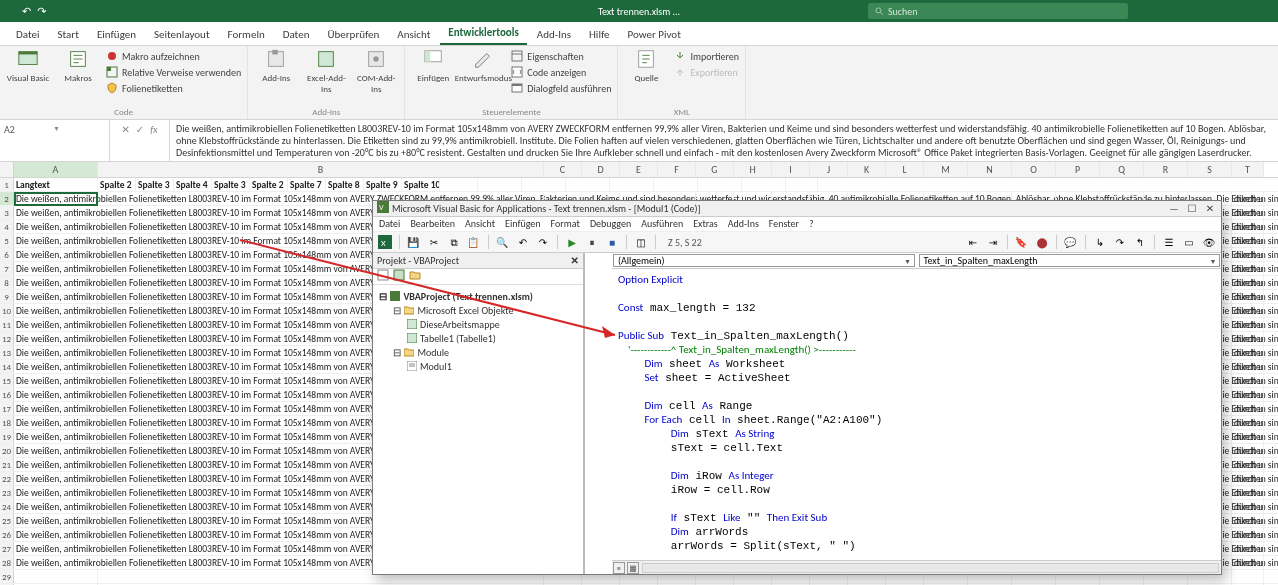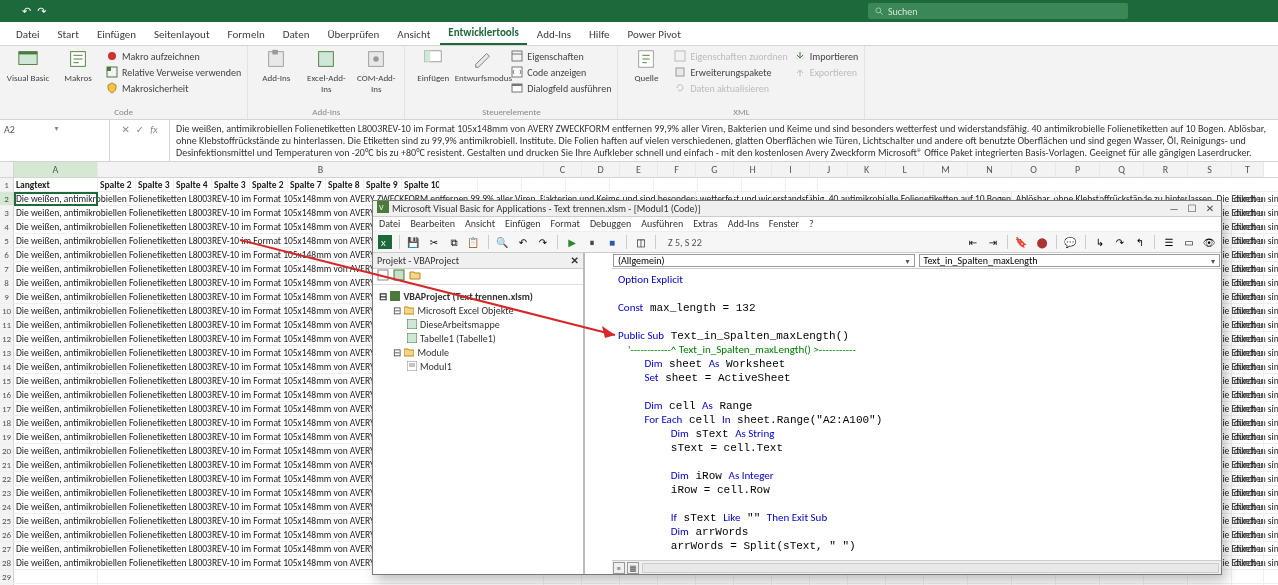--- a/index.html
+++ b/index.html
@@ -99,20 +99,21 @@
           <rect width="16" height="16" fill="none"></rect>
           <path d="M2 8a6 6 0 1 1 2 4" stroke="#fff" fill="none" stroke-width="1.3"></path>
         </svg></span>
     <span><svg viewBox="0 0 16 16">
           <rect x="2" y="2" width="12" height="12" fill="#fff" opacity="0.9"></rect>
           <rect x="4" y="3" width="6" height="4" fill="#1e693c"></rect>
         </svg></span>
     <span style="color:#fff">↶</span>
     <span style="color:#fff">↷</span>
   </div>
+  <div class="center">Text trennen.xlsm ...</div>
   <div class="search">
     <svg viewBox="0 0 16 16">
         <circle cx="7" cy="7" r="4" stroke="#d0e8d8" fill="none"></circle>
         <line x1="10" y1="10" x2="14" y2="14" stroke="#d0e8d8"></line>
       </svg>
     <span>Suchen</span>
   </div>
 </div>
 
 <div class="ribtabs" id="ribtabs">
@@ -158,21 +159,21 @@
             <svg viewBox="0 0 12 12">
               <rect x="1" y="1" width="10" height="10" fill="none" stroke="#4b7a3a"></rect>
               <rect x="1" y="1" width="4" height="4" fill="#4b7a3a"></rect>
             </svg>
             <span>Relative Verweise verwenden</span>
           </div>
         <div class="miditem">
             <svg viewBox="0 0 12 12">
               <path d="M6 1l4 2v3c0 3-4 5-4 5s-4-2-4-5V3z" fill="#f4c24b" stroke="#b88a1f"></path>
             </svg>
-            <span>Makrosicherheit</span>
+            <span>Folienetiketten</span>
           </div>
       </div>
     </div>
     <div class="label">Code</div>
   </div>
 
   <div class="group">
     <div class="controls">
       <div class="bigbtn">
           <svg viewBox="0 0 24 24">
@@ -242,40 +243,20 @@
 
   <div class="group">
     <div class="controls">
       <div class="bigbtn">
           <svg viewBox="0 0 24 24">
             <rect x="4" y="3" width="16" height="18" fill="#fff" stroke="#999"></rect>
             <path d="M8 8h8M8 12h8M8 16h5" stroke="#4b7a3a"></path>
           </svg>
           <span>Quelle</span>
         </div>
-      <div class="stack">
-        <div class="miditem" style="color:#bbb">
-            <svg viewBox="0 0 12 12">
-              <rect x="1" y="1" width="10" height="10" fill="none" stroke="#bbb"></rect>
-            </svg>
-            <span>Eigenschaften zuordnen</span>
-          </div>
-        <div class="miditem">
-            <svg viewBox="0 0 12 12">
-              <rect x="2" y="2" width="8" height="8" fill="#e8e8e8" stroke="#999"></rect>
-            </svg>
-            <span>Erweiterungspakete</span>
-          </div>
-        <div class="miditem" style="color:#bbb">
-            <svg viewBox="0 0 12 12">
-              <path d="M3 6a3 3 0 1 1 1 2" stroke="#bbb" fill="none"></path>
-            </svg>
-            <span>Daten aktualisieren</span>
-          </div>
-      </div>
       <div class="stack">
         <div class="miditem">
             <svg viewBox="0 0 12 12">
               <path d="M6 2v6M3 5l3 3 3-3" stroke="#4b7a3a" fill="none"></path>
             </svg>
             <span>Importieren</span>
           </div>
         <div class="miditem" style="color:#bbb">
             <svg viewBox="0 0 12 12">
               <path d="M6 10V4M3 7l3-3 3 3" stroke="#bbb" fill="none"></path>

